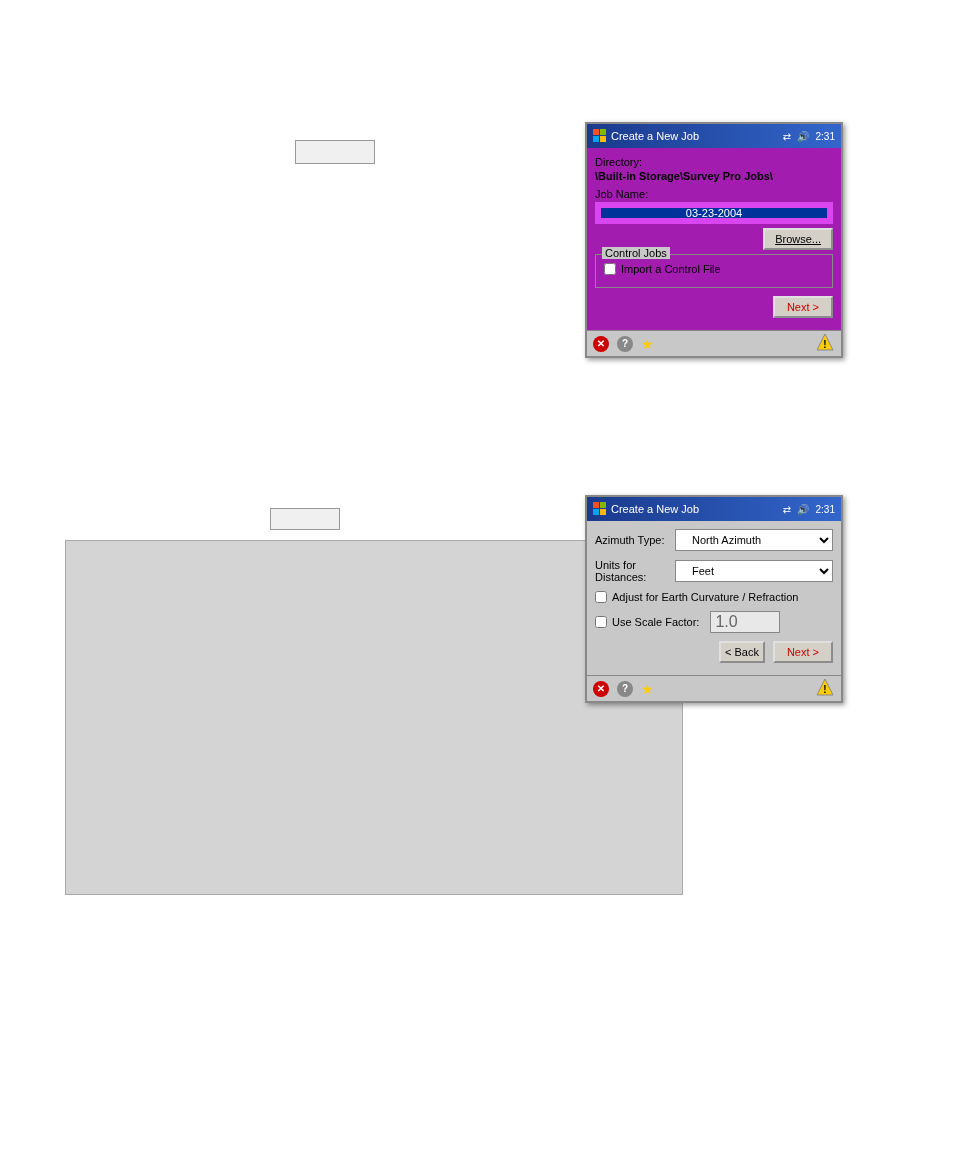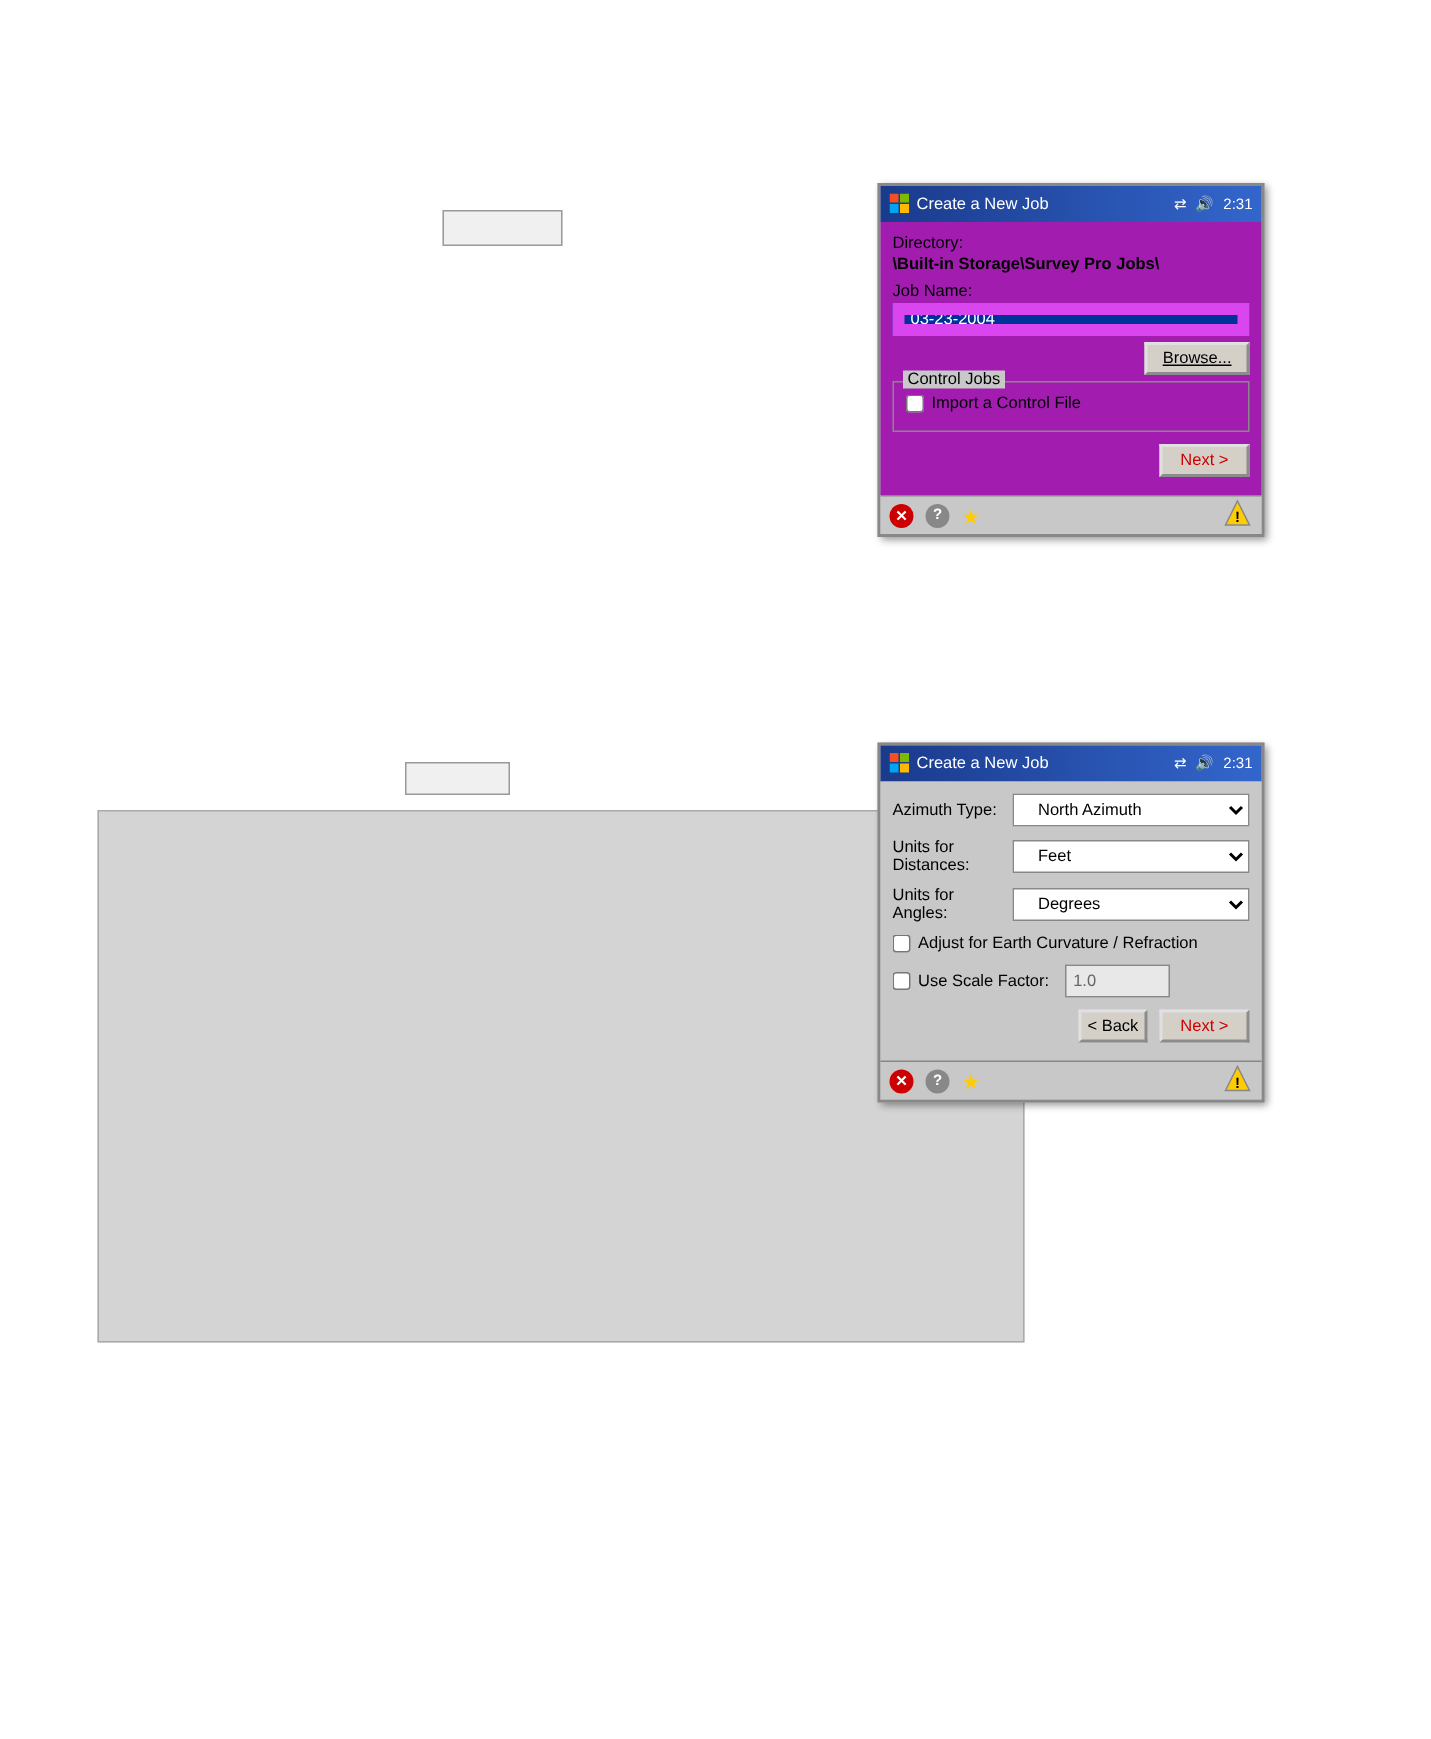--- a/index.html
+++ b/index.html
@@ -101,24 +101,25 @@
       font-size: 11px;
       font-weight: bold;
       color: #000;
       margin-bottom: 6px;
     }
 
     .text-input {
       width: 100%;
       height: 22px;
       background: #fff;
-      border: 8px solid #d946ef;
+      border: 6px solid #d946ef;
       padding: 2px 4px;
       font-size: 11px;
       outline: none;
+      text-align: center;
     }
 
     .text-input.selected {
       background: #003399;
       color: white;
     }
 
     .browse-btn {
       display: block;
       margin: 4px 0 4px auto;
@@ -259,21 +260,21 @@
       height: 22px;
       font-size: 11px;
       background: #fff;
       border: 1px solid #888;
       padding: 1px 12px;
     }
 
     .text-control-disabled {
       width: 100%;
       height: 22px;
-      font-size: 11px;
+      font-size: 16px;
       background: #e8e8e8;
       border: 1px solid #888;
       padding: 1px 4px;
       color: #666;
     }
 
     .button-row {
       display: flex;
       justify-content: flex-end;
       gap: 8px;
@@ -402,28 +403,20 @@
 
     <div class="form-row">
       <div class="form-row-label">Units for Distances:</div>
       <div class="form-row-control">
         <select class="select-control">
           <option>Feet</option>
         </select>
       </div>
     </div>
 
-    <div class="form-row">
-      <div class="form-row-label">Units for Angles:</div>
-      <div class="form-row-control">
-        <select class="select-control">
-          <option>Degrees</option>
-        </select>
-      </div>
-    </div>
 
     <div class="checkbox-row" style="margin-bottom:8px;">
       <input type="checkbox" style="">
       <label>Adjust for Earth Curvature / Refraction</label>
     </div>
 
     <div class="checkbox-row" style="margin-bottom:8px;">
       <input type="checkbox" style="">
       <label>Use Scale Factor:</label>
       <input type="text" class="text-control-disabled" style="width: 70px; margin-left: 6px;" value="1.0">

